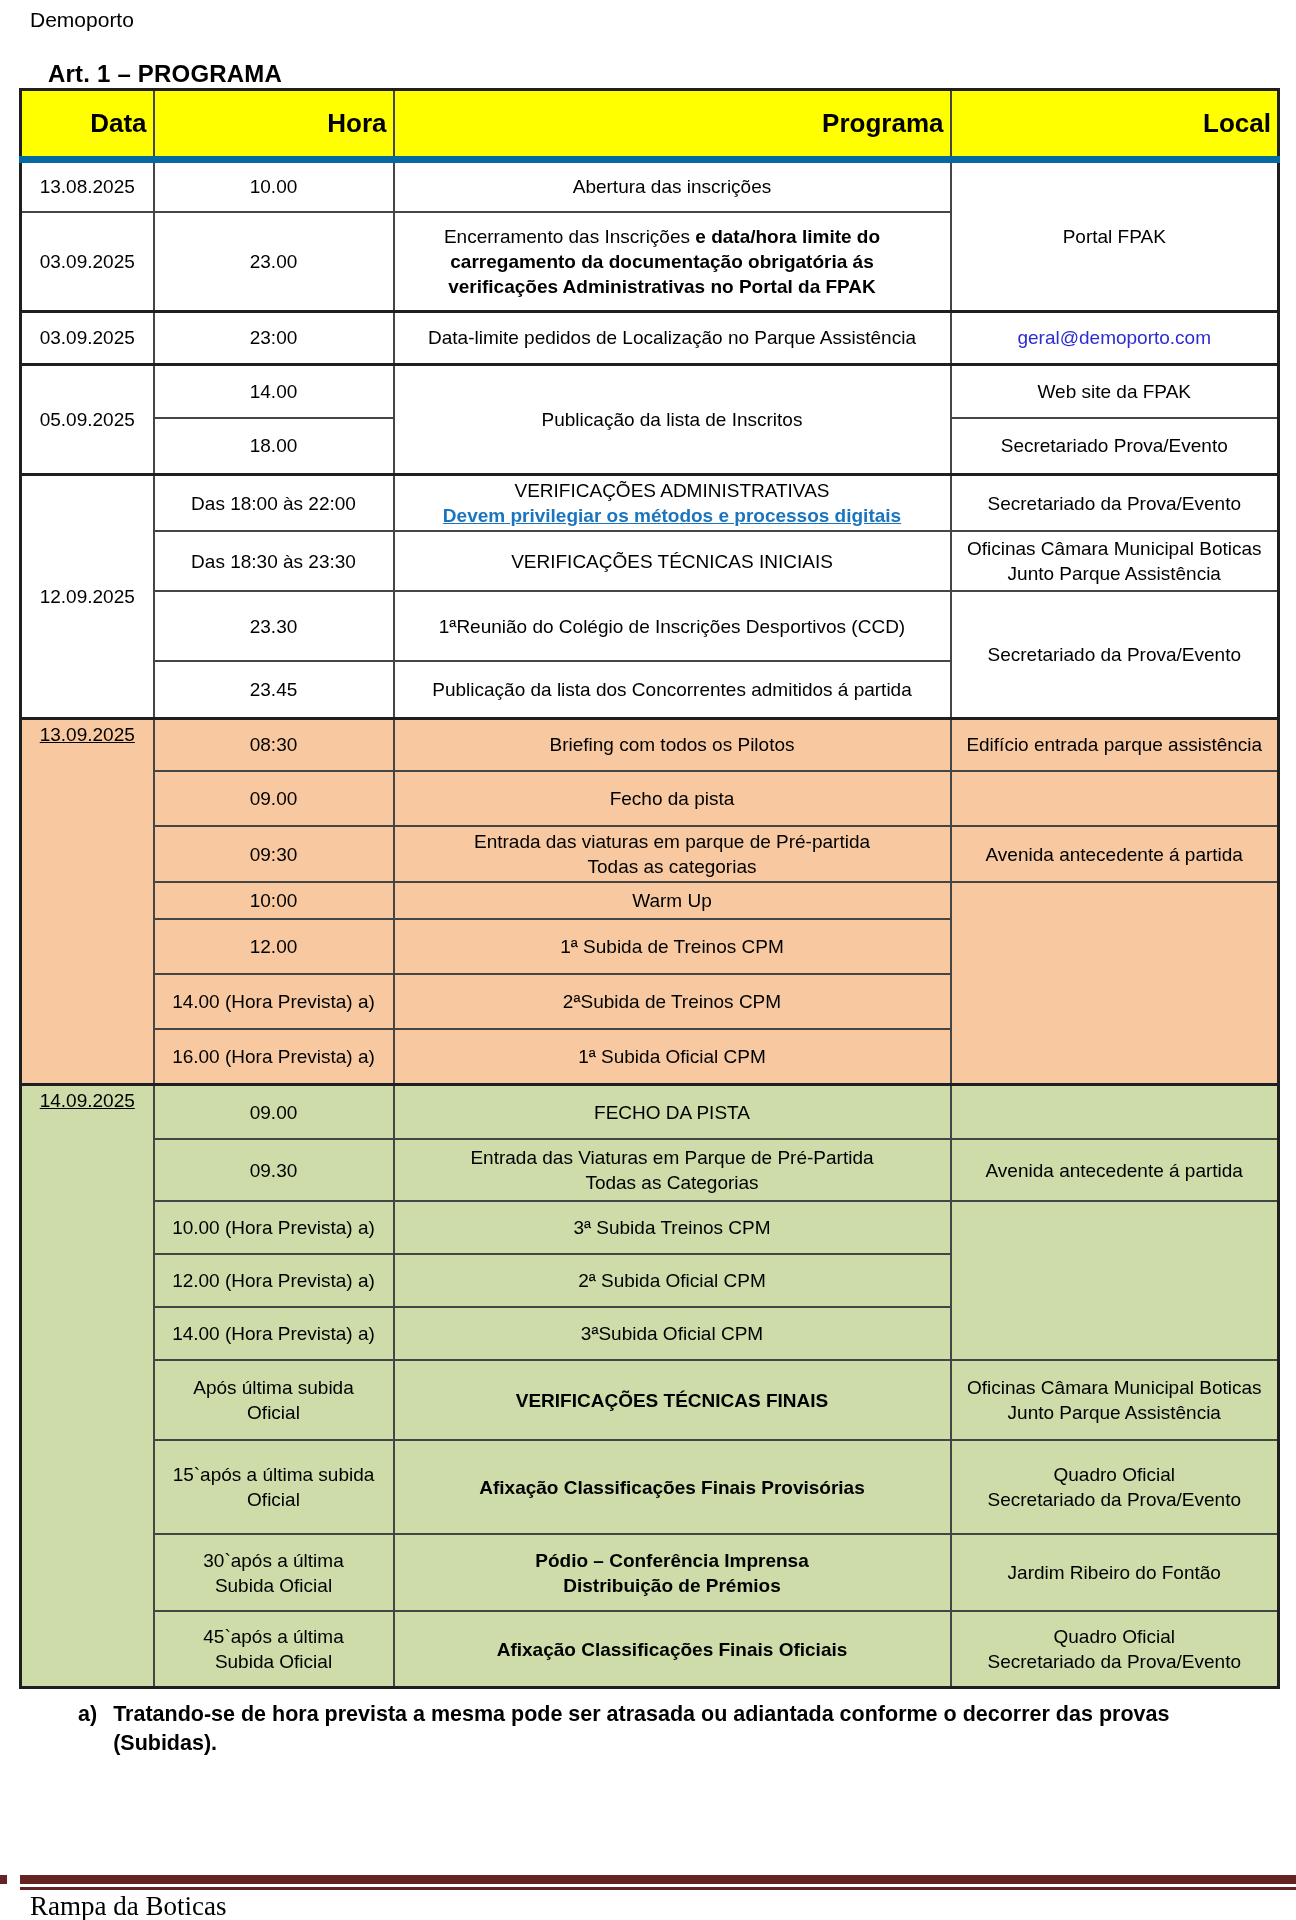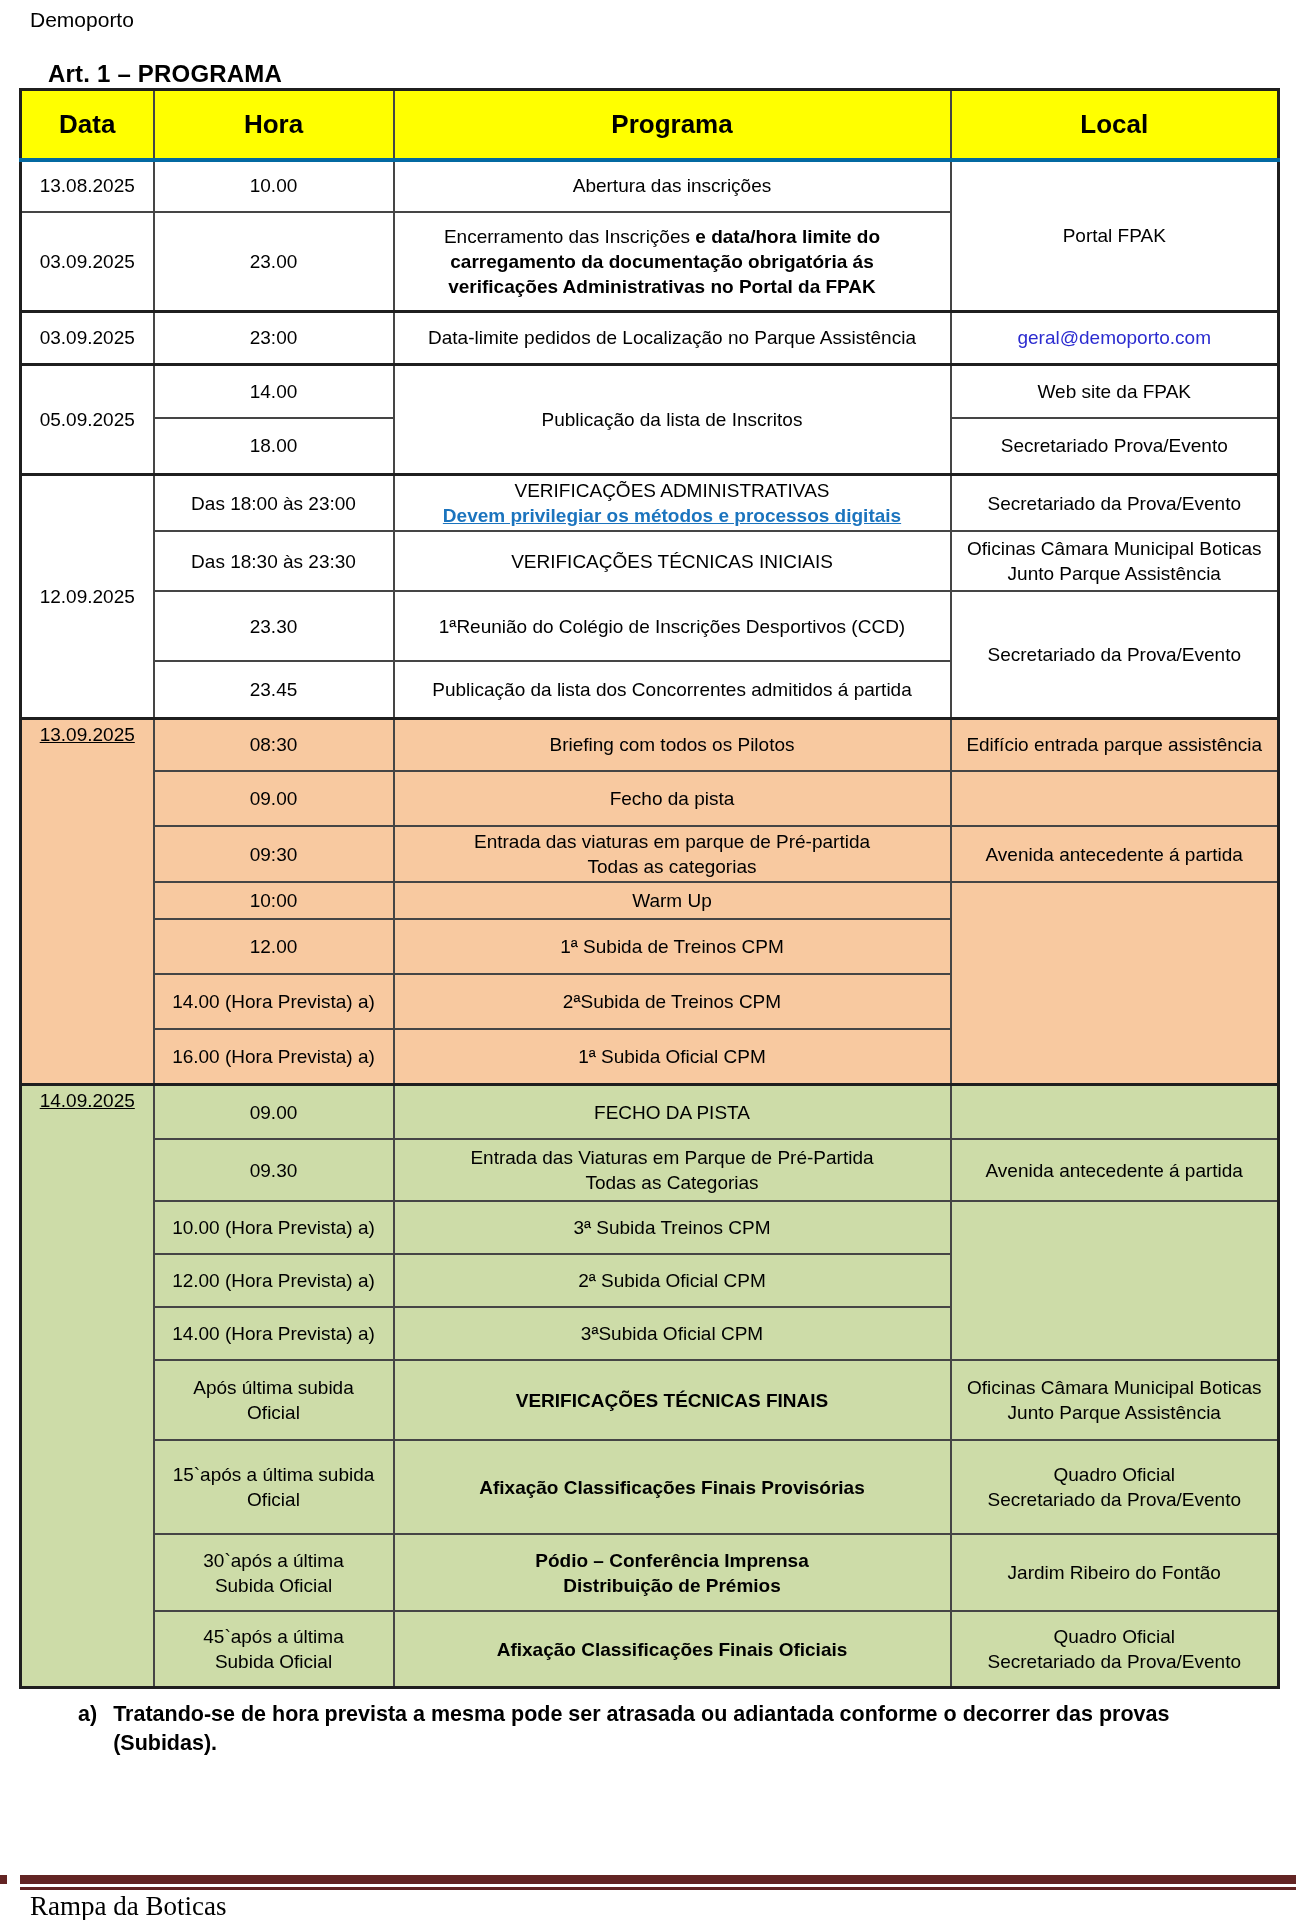--- a/index.html
+++ b/index.html
@@ -16,21 +16,22 @@
     border:3px solid #1f1f1f;
   }
   .program th, .program td {
     border:2px solid #454545;
     text-align:center; vertical-align:middle;
     font-size:19px; line-height:1.32; padding:2px 6px;
     overflow:hidden;
   }
   tr.head th {
     background:var(--header-bg); font-size:26px; font-weight:bold;
-    border-bottom:4px solid #0369a1;
+    border-bottom:7px solid #0369a1;
+    text-align:right;
   }
   tr.gtop td { border-top:3px solid #1f1f1f; }
   tr.day13 td { background:var(--day13-bg); }
   tr.day14 td { background:var(--day14-bg); }
   td.date-top { vertical-align:top; padding-top:2px;text-decoration:underline; }
   td.pad-narrow { padding-left:36px; padding-right:56px; }
   .bold { font-weight:bold; }
   .email-link { color:var(--email-link); cursor:pointer; }
   .digital-note { color:var(--note-link); font-weight:bold; text-decoration:underline; cursor:pointer;text-align:center; }
 
@@ -97,21 +98,21 @@
       <td rowspan="2">Publicação da lista de Inscritos</td>
       <td>Web site da FPAK</td>
     </tr>
     <tr style="height:57px">
       <td>18.00</td>
       <td>Secretariado Prova/Evento</td>
     </tr>
 
     <tr class="gtop" style="height:50px">
       <td rowspan="4">12.09.2025</td>
-      <td>Das 18:00 às 23:00</td>
+      <td>Das 18:00 às 22:00</td>
       <td>
         <div>VERIFICAÇÕES ADMINISTRATIVAS</div>
         <div class="digital-note">Devem privilegiar os métodos e processos digitais</div>
       </td>
       <td>Secretariado da Prova/Evento</td>
     </tr>
     <tr style="height:60px">
       <td>Das 18:30 às 23:30</td>
       <td>VERIFICAÇÕES TÉCNICAS INICIAIS</td>
       <td>

